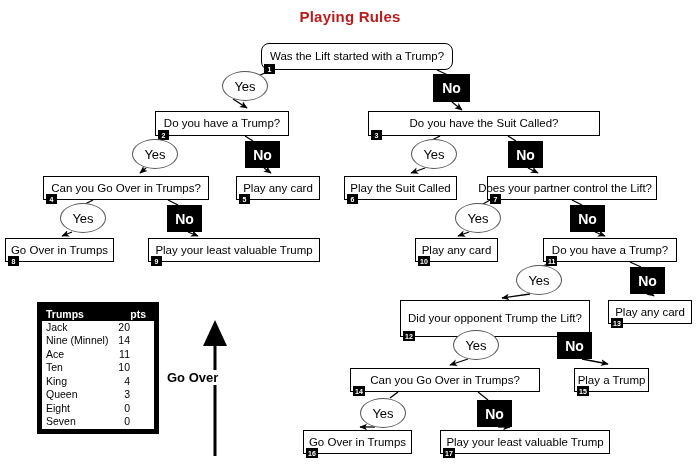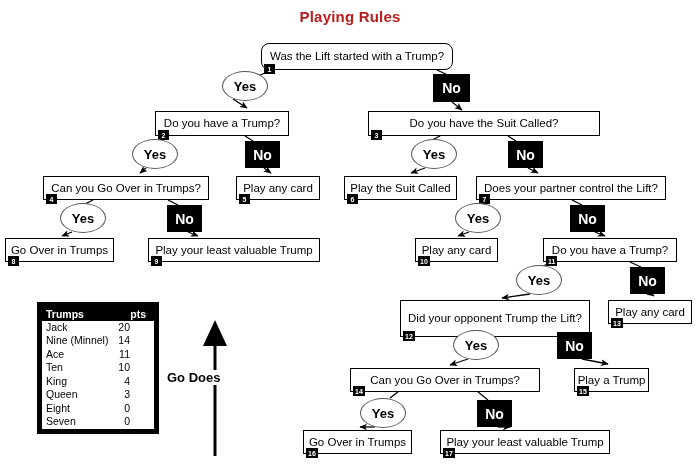--- a/index.html
+++ b/index.html
@@ -60,21 +60,21 @@
   }
   
   .yes {
     position: absolute;
     box-sizing: border-box;
     border: 1px solid #555;
     border-radius: 50%;
     background: #fff;
     color: #000;
     font-size: 13px;
-    font-weight: bold;
+    font-weight: normal;
     display: flex;
     align-items: center;
     justify-content: center;
     z-index: 4;
   }
   
   .no {
     position: absolute;
     box-sizing: border-box;
     background: #000;
@@ -240,21 +240,21 @@
         <span class="badge">4</span>
       </div>
       <div class="node" style="left: 236px; top: 176px; width: 84px; height: 24px;">
         <span>Play any card</span>
         <span class="badge">5</span>
       </div>
       <div class="node" style="left: 344px; top: 176px; width: 113px; height: 24px;">
         <span>Play the Suit Called</span>
         <span class="badge">6</span>
       </div>
-      <div class="node" style="left: 476px; top: 176px; width: 190px; height: 24px;">
+      <div class="node" style="left: 487px; top: 176px; width: 170px; height: 24px; justify-content: flex-end;">
         <span>Does your partner control the Lift?</span>
         <span class="badge">7</span>
       </div>
       <div class="node" style="left: 5px; top: 238px; width: 109px; height: 24px;">
         <span>Go Over in Trumps</span>
         <span class="badge">8</span>
       </div>
       <div class="node" style="left: 148px; top: 238px; width: 172px; height: 24px;">
         <span>Play your least valuable Trump</span>
         <span class="badge">9</span>
@@ -351,15 +351,15 @@
             <td class="pts">0</td>
           </tr>
         </tbody>
     </table>
   </div>
 
   <svg id="goover-arrow" width="30" height="140" viewBox="0 0 30 140" xmlns="http://www.w3.org/2000/svg">
     <line x1="15" y1="138" x2="15" y2="22" stroke="#000" stroke-width="3"></line>
     <polygon points="15,2 27,28 3,28" fill="#000"></polygon>
   </svg>
-  <div id="goover-label">Go Does</div>
+  <div id="goover-label">Go Over</div>
 
 </div>
 
 </body></html>

